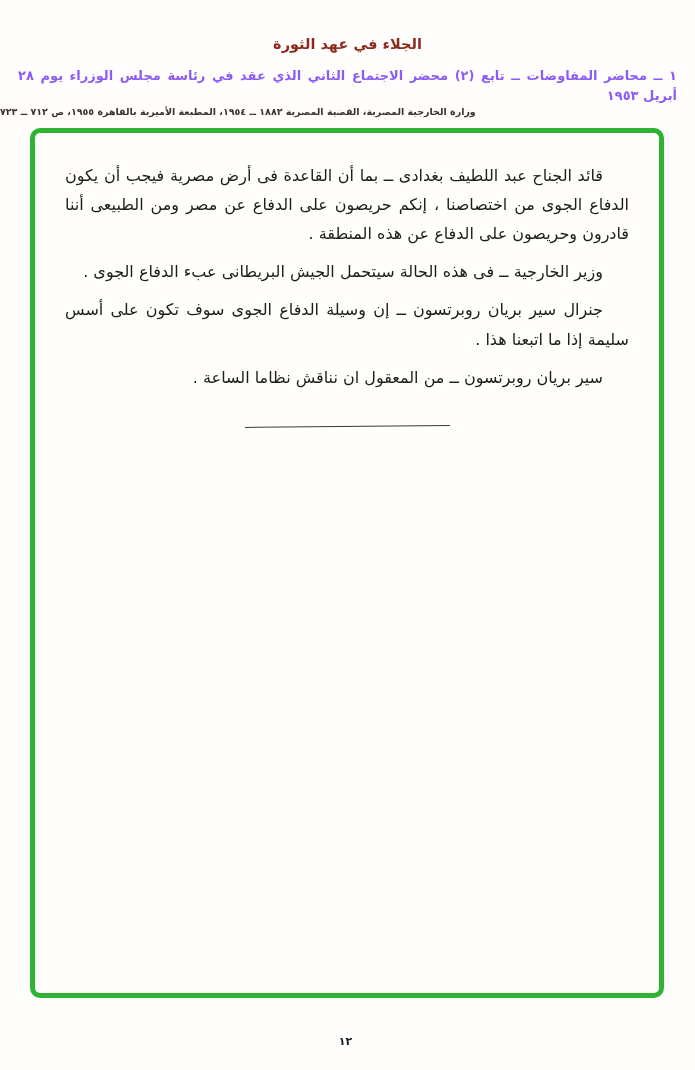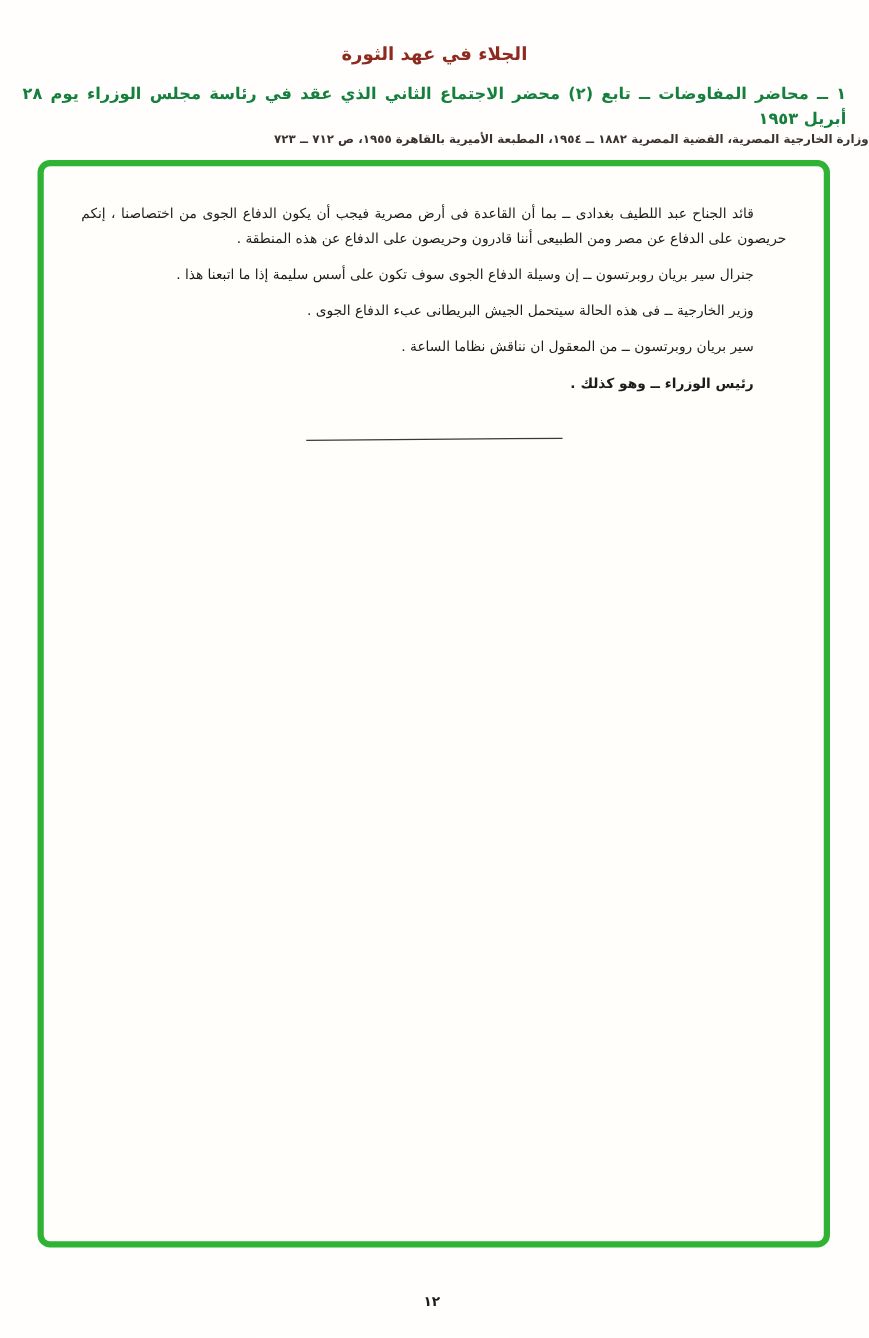--- a/index.html
+++ b/index.html
@@ -20,46 +20,46 @@
     text-align: center;
     font-size: 14.5px;
     font-weight: bold;
     color: #8e2b20;
   }
   .heading {
     position: absolute;
     top: 66px; right: 18px; left: 18px;
     font-size: 13px;
     font-weight: bold;
-    color: #15803d;
+    color: #8b5cf6;
     text-align: justify;
     line-height: 1.55;
   }
   .citation {
     position: absolute;
     top: 106px; left: 0; right: 0;
-    text-align: right;
+    text-align: left;
     font-size: 9.5px;
     font-weight: bold;
     color: #3a322e;
   }
   .frame {
     position: absolute;
     top: 128px;
     left: 30px;
     width: 634px;
     height: 870px;
     border: 5px solid #2eb335;
     border-radius: 10px;
     padding: 28px 30px 20px 30px;
     background: #fffefb;
   }
   .para {
     margin: 0 0 9px 0;
-    font-size: 11px;
+    font-size: 16px;
     line-height: 1.82;
     color: #1c1c1c;
     text-align: justify;
     text-indent: 26px;
   }
   .para.bold { font-weight: bold; }
   .divider {
     width: 205px;
     border-top: 1.5px solid #3a3a3a;
     margin: 34px auto 0 auto;
@@ -80,22 +80,21 @@
 <div class="page">
 
   <div class="title">الجلاء في عهد الثورة</div>
 
   <div class="heading">١ ــ محاضر المفاوضات ــ تابع (٢) محضر الاجتماع الثاني الذي عقد في رئاسة مجلس الوزراء يوم ٢٨ أبريل ١٩٥٣</div>
 
   <div class="citation">وزارة الخارجية المصرية، القضية المصرية ١٨٨٢ ــ ١٩٥٤، المطبعة الأميرية بالقاهرة ١٩٥٥، ص ٧١٢ ــ ٧٢٣</div>
 
   <div class="frame">
     <p class="para">قائد الجناح عبد اللطيف بغدادى ــ بما أن القاعدة فى أرض مصرية فيجب أن يكون الدفاع الجوى من اختصاصنا ، إنكم حريصون على الدفاع عن مصر ومن الطبيعى أننا قادرون وحريصون على الدفاع عن هذه المنطقة .</p>
+    <p class="para">وزير الخارجية ــ فى هذه الحالة سيتحمل الجيش البريطانى عبء الدفاع الجوى .</p>
     <p class="para">جنرال سير بريان روبرتسون ــ إن وسيلة الدفاع الجوى سوف تكون على أسس سليمة إذا ما اتبعنا هذا .</p>
-    <p class="para">وزير الخارجية ــ فى هذه الحالة سيتحمل الجيش البريطانى عبء الدفاع الجوى .</p>
     <p class="para">سير بريان روبرتسون ــ من المعقول ان نناقش نظاما الساعة .</p>
-    <p class="para bold">رئيس الوزراء ــ وهو كذلك .</p>
     <div class="divider"></div>
   </div>
 
   <div class="page-number">١٢</div>
 
 </div>
 
 </body></html>

